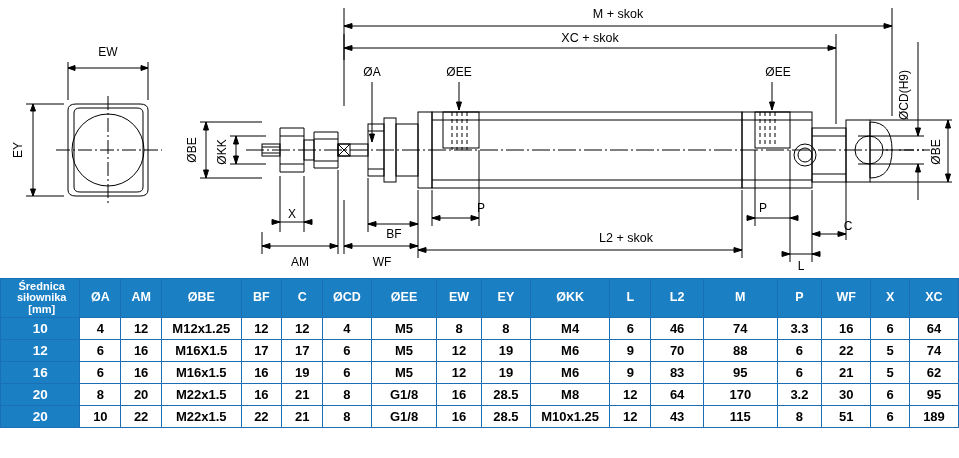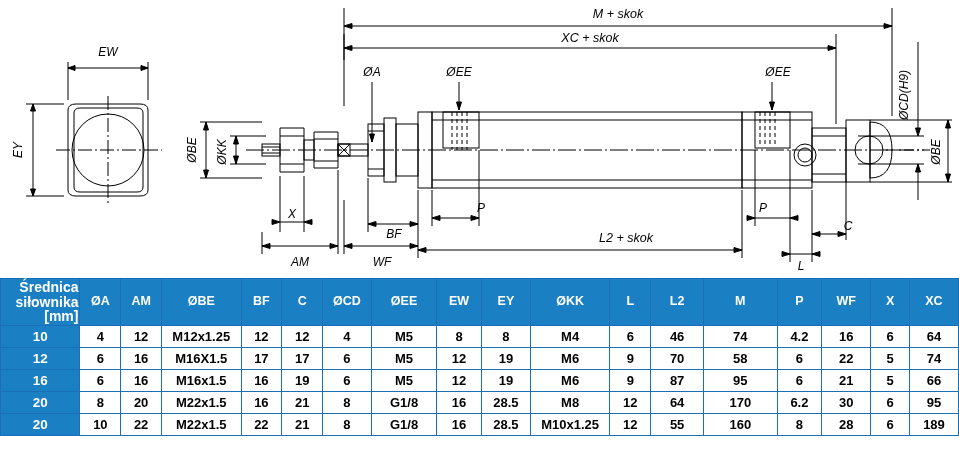--- a/index.html
+++ b/index.html
@@ -4,21 +4,21 @@
 <style>
   html, body { margin:0; padding:0; }
   body {
     width:959px; height:458px;
     background:#ffffff;
     font-family:"Liberation Sans", sans-serif;
     overflow:hidden;
     position:relative;
   }
   #drawing {
-    position:absolute; left:0; top:0; width:959px; height:276px;font-style:italic;
+    position:absolute; left:0; top:0; width:959px; height:276px;
   }
   #table-wrap {
     position:absolute; left:0; top:278px; width:959px;
   }
   table.spec {
     border-collapse:collapse;
     width:959px;
     table-layout:fixed;
     font-size:13px;
   }
@@ -34,23 +34,23 @@
   }
   table.spec thead th {
     background:#1b7fc4;
     color:#ffffff;
     font-size:12.5px;
     font-weight:bold;
     height:36px;
     line-height:1.1;
   }
   table.spec thead th.first {
-    font-size:14px;
+    font-size:11px;
     line-height:1.05;
-    text-align:right;
+    text-align:center;
     padding-left:4px;
   }
   table.spec tbody td.rowhead {
     background:#1b7fc4;
     color:#ffffff;
     font-weight:bold;
     font-size:13.5px;
   }
   .lbl { font-size:12px; fill:#000; font-family:"Liberation Sans", sans-serif; }
   .lbl-b { font-size:12.5px; fill:#000; font-family:"Liberation Sans", sans-serif; }
@@ -325,100 +325,100 @@
         <td>12</td>
         <td>12</td>
         <td>4</td>
         <td>M5</td>
         <td>8</td>
         <td>8</td>
         <td>M4</td>
         <td>6</td>
         <td>46</td>
         <td>74</td>
-        <td>4.2</td>
+        <td>3.3</td>
         <td>16</td>
         <td>6</td>
         <td>64</td>
       </tr>
       <tr>
         <td class="rowhead">12</td>
         <td>6</td>
         <td>16</td>
         <td>M16X1.5</td>
         <td>17</td>
         <td>17</td>
         <td>6</td>
         <td>M5</td>
         <td>12</td>
         <td>19</td>
         <td>M6</td>
         <td>9</td>
         <td>70</td>
-        <td>58</td>
+        <td>88</td>
         <td>6</td>
         <td>22</td>
         <td>5</td>
         <td>74</td>
       </tr>
       <tr>
         <td class="rowhead">16</td>
         <td>6</td>
         <td>16</td>
         <td>M16x1.5</td>
         <td>16</td>
         <td>19</td>
         <td>6</td>
         <td>M5</td>
         <td>12</td>
         <td>19</td>
         <td>M6</td>
         <td>9</td>
-        <td>87</td>
+        <td>83</td>
         <td>95</td>
         <td>6</td>
         <td>21</td>
         <td>5</td>
-        <td>66</td>
+        <td>62</td>
       </tr>
       <tr>
         <td class="rowhead">20</td>
         <td>8</td>
         <td>20</td>
         <td>M22x1.5</td>
         <td>16</td>
         <td>21</td>
         <td>8</td>
         <td>G1/8</td>
         <td>16</td>
         <td>28.5</td>
         <td>M8</td>
         <td>12</td>
         <td>64</td>
         <td>170</td>
-        <td>6.2</td>
+        <td>3.2</td>
         <td>30</td>
         <td>6</td>
         <td>95</td>
       </tr>
       <tr>
         <td class="rowhead">20</td>
         <td>10</td>
         <td>22</td>
         <td>M22x1.5</td>
         <td>22</td>
         <td>21</td>
         <td>8</td>
         <td>G1/8</td>
         <td>16</td>
         <td>28.5</td>
         <td>M10x1.25</td>
         <td>12</td>
-        <td>55</td>
-        <td>160</td>
-        <td>8</td>
-        <td>28</td>
+        <td>43</td>
+        <td>115</td>
+        <td>8</td>
+        <td>51</td>
         <td>6</td>
         <td>189</td>
       </tr>
     </tbody>
   </table>
 </div>
 
 </body></html>

